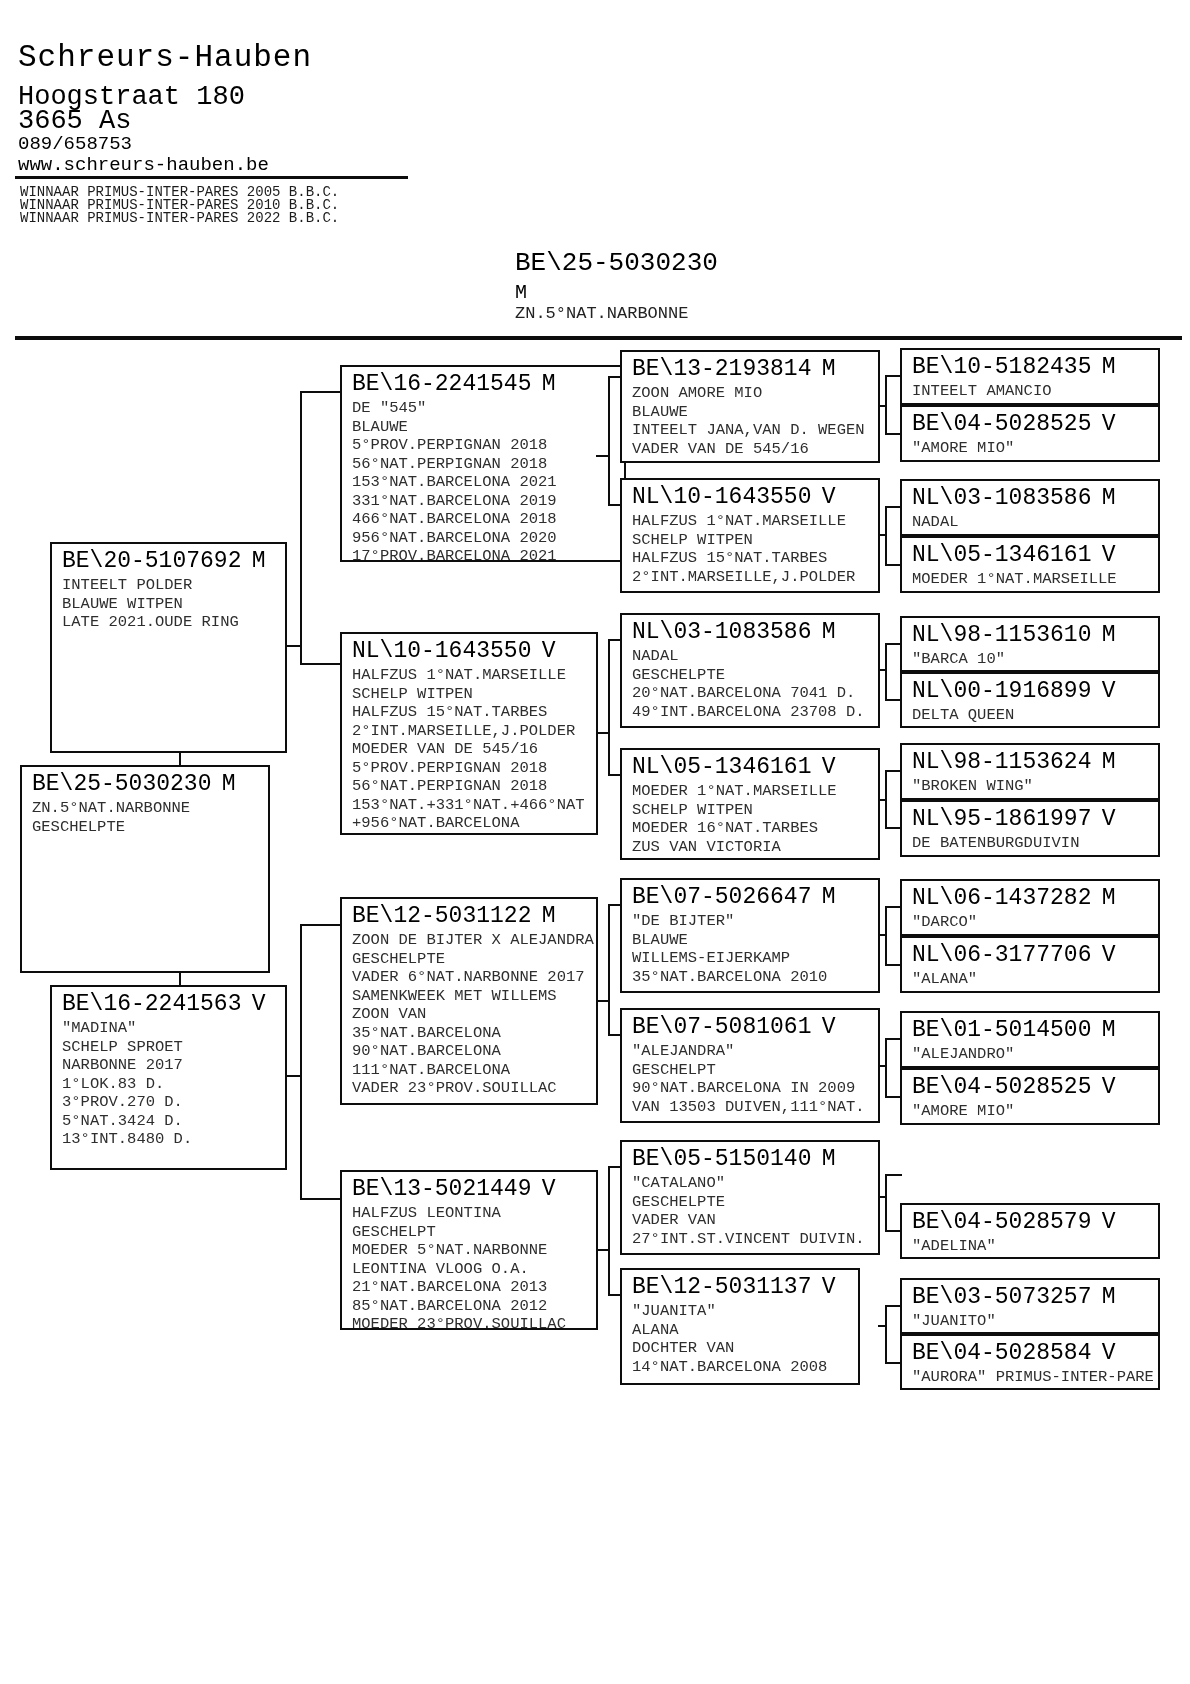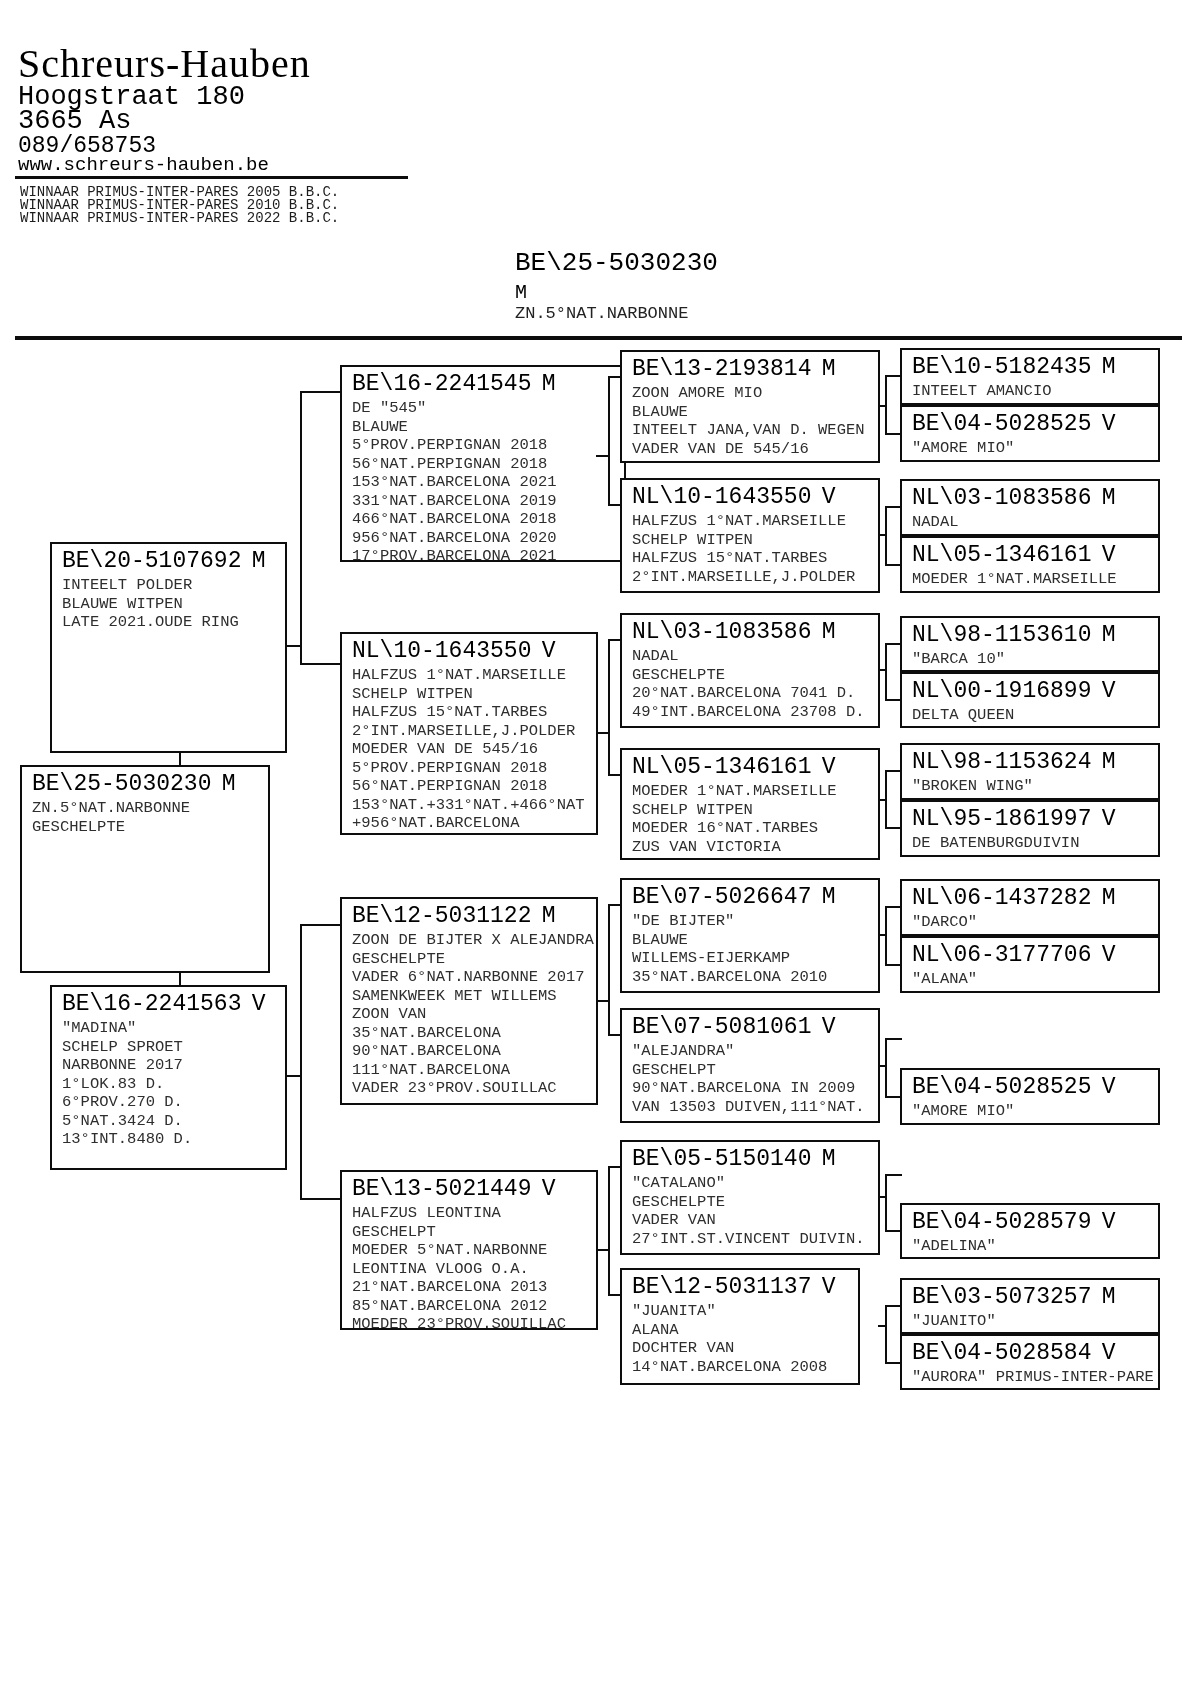--- a/index.html
+++ b/index.html
@@ -1,21 +1,21 @@
 <!DOCTYPE html>
 <html><head>
 <meta charset="utf-8">
 <style>
   html,body{margin:0;padding:0;background:#fff;}
   .page{position:relative;width:1190px;height:1684px;background:#fff;
         font-family:"Liberation Mono", monospace;color:#000;overflow:hidden;}
   .abs{position:absolute;white-space:nowrap;}
-  .brand{font-size:40px;letter-spacing:1px;font-family:Liberation Serif, serif;}
+  .brand{font-size:31px;letter-spacing:1px;}
   .addr{font-size:27px;}
-  .phone{font-size:23px;}
+  .phone{font-size:19px;}
   .web{font-size:19px;}
   .achv{font-size:14px;line-height:13px;color:#1c1c1c;}
   .title-ring{font-size:26px;}
   .title-sex{font-size:20px;}
   .title-note{font-size:17px;color:#222;}
   .rule{position:absolute;background:#0d0d0d;}
   .pbox{position:absolute;border:2px solid #0d0d0d;background:#fff;
         box-sizing:border-box;padding:5px 2px 0 10px;overflow:hidden;}
   .phead{font-size:23px;line-height:25px;white-space:nowrap;color:#000;margin-bottom:2px;}
   .phead .sex{margin-left:0.45em;}
@@ -55,21 +55,21 @@
     <div class="pline">ZN.5°NAT.NARBONNE</div>
     <div class="pline">GESCHELPTE</div>
   </div>
 
   <div class="pbox" style="left:50px;top:985px;width:237px;height:185px">
     <div class="phead"><span>BE\16-2241563</span><span class="sex">V</span></div>
     <div class="pline">"MADINA"</div>
     <div class="pline">SCHELP SPROET</div>
     <div class="pline">NARBONNE 2017</div>
     <div class="pline">1°LOK.83 D.</div>
-    <div class="pline">6°PROV.270 D.</div>
+    <div class="pline">3°PROV.270 D.</div>
     <div class="pline">5°NAT.3424 D.</div>
     <div class="pline">13°INT.8480 D.</div>
   </div>
 
   <div class="pbox" style="left:340px;top:365px;width:286px;height:197px">
     <div class="phead"><span>BE\16-2241545</span><span class="sex">M</span></div>
     <div class="pline">DE "545"</div>
     <div class="pline">BLAUWE</div>
     <div class="pline">5°PROV.PERPIGNAN 2018</div>
     <div class="pline">56°NAT.PERPIGNAN 2018</div>
@@ -213,20 +213,24 @@
     <div class="phead"><span>NL\95-1861997</span><span class="sex">V</span></div>
     <div class="pline">DE BATENBURGDUIVIN</div>
   </div>
   <div class="pbox" style="left:900px;top:879px;width:260px;height:57px">
     <div class="phead"><span>NL\06-1437282</span><span class="sex">M</span></div>
     <div class="pline">"DARCO"</div>
   </div>
   <div class="pbox" style="left:900px;top:936px;width:260px;height:57px">
     <div class="phead"><span>NL\06-3177706</span><span class="sex">V</span></div>
     <div class="pline">"ALANA"</div>
+  </div>
+  <div class="pbox" style="left:900px;top:1011px;width:260px;height:57px">
+    <div class="phead"><span>BE\01-5014500</span><span class="sex">M</span></div>
+    <div class="pline">"ALEJANDRO"</div>
   </div>
   <div class="pbox" style="left:900px;top:1068px;width:260px;height:57px">
     <div class="phead"><span>BE\04-5028525</span><span class="sex">V</span></div>
     <div class="pline">"AMORE MIO"</div>
   </div>
   <div class="pbox" style="left:900px;top:1203px;width:260px;height:56px">
     <div class="phead"><span>BE\04-5028579</span><span class="sex">V</span></div>
     <div class="pline">"ADELINA"</div>
   </div>
   <div class="pbox" style="left:900px;top:1278px;width:260px;height:56px">

